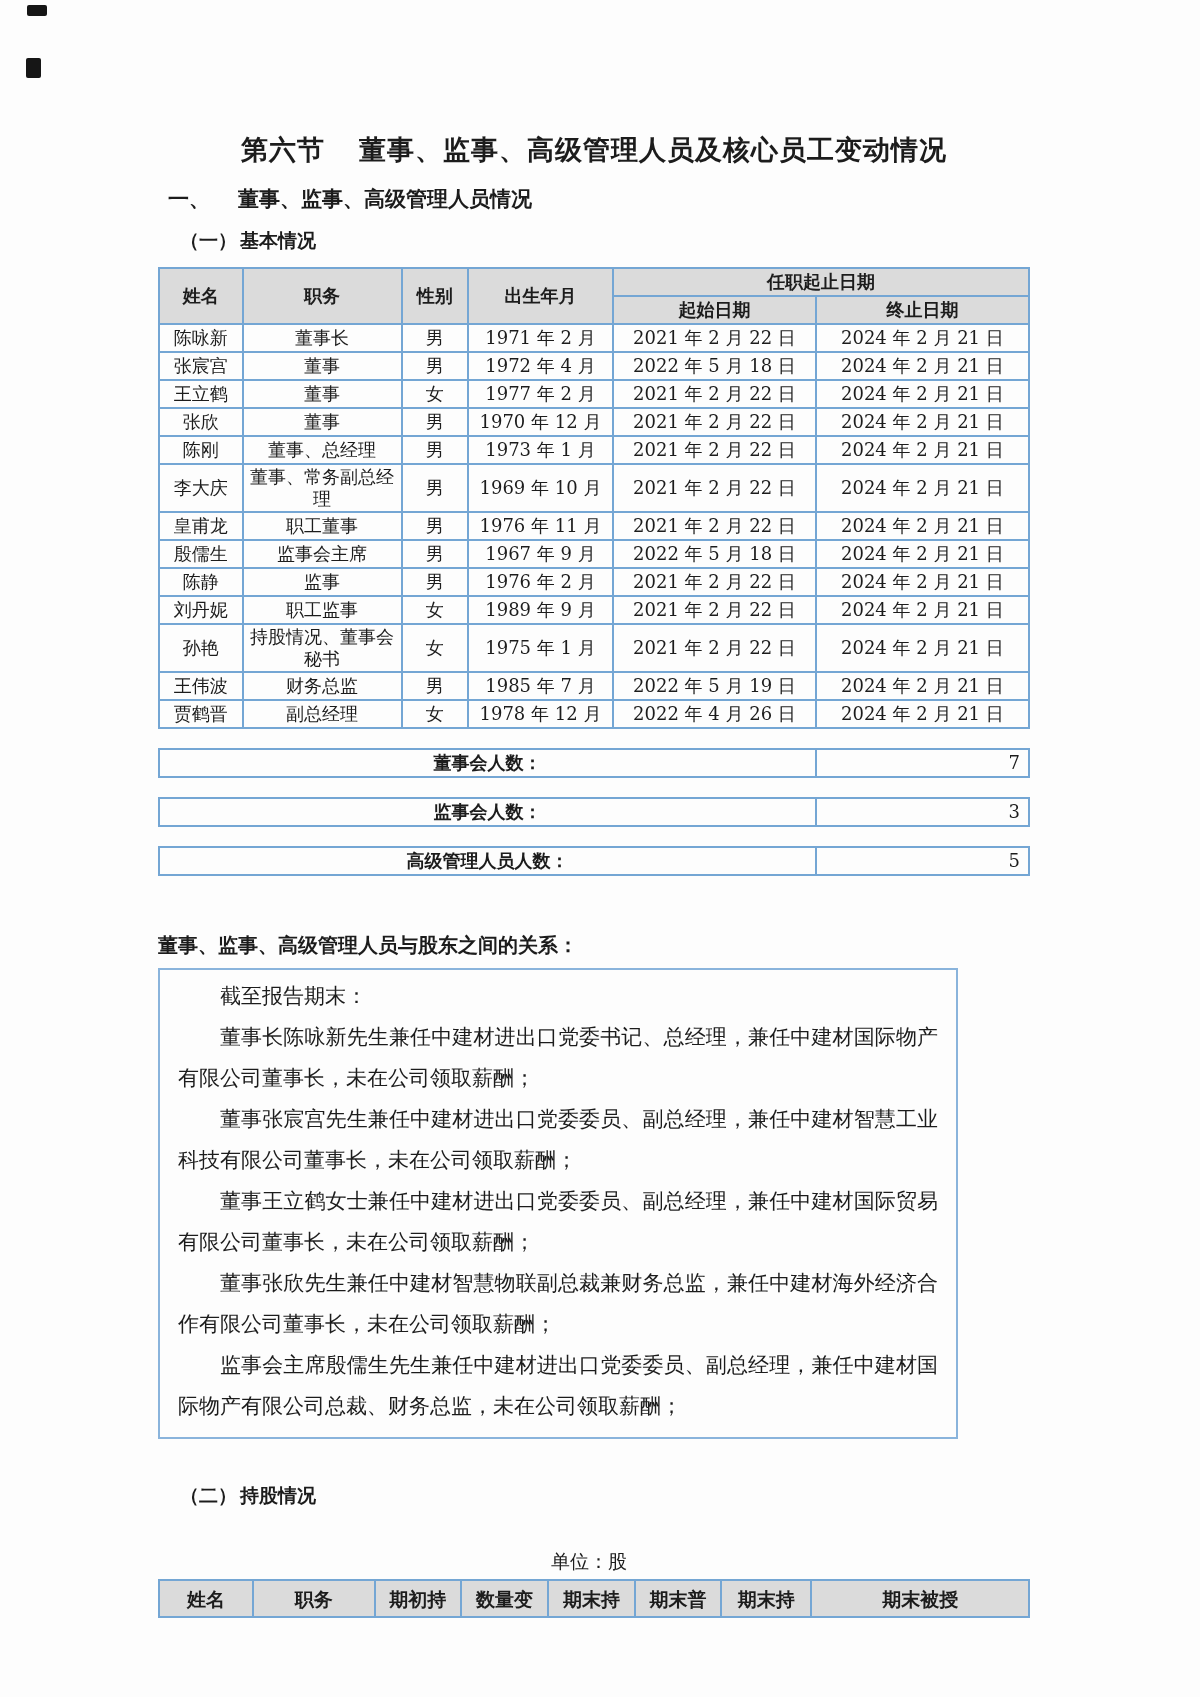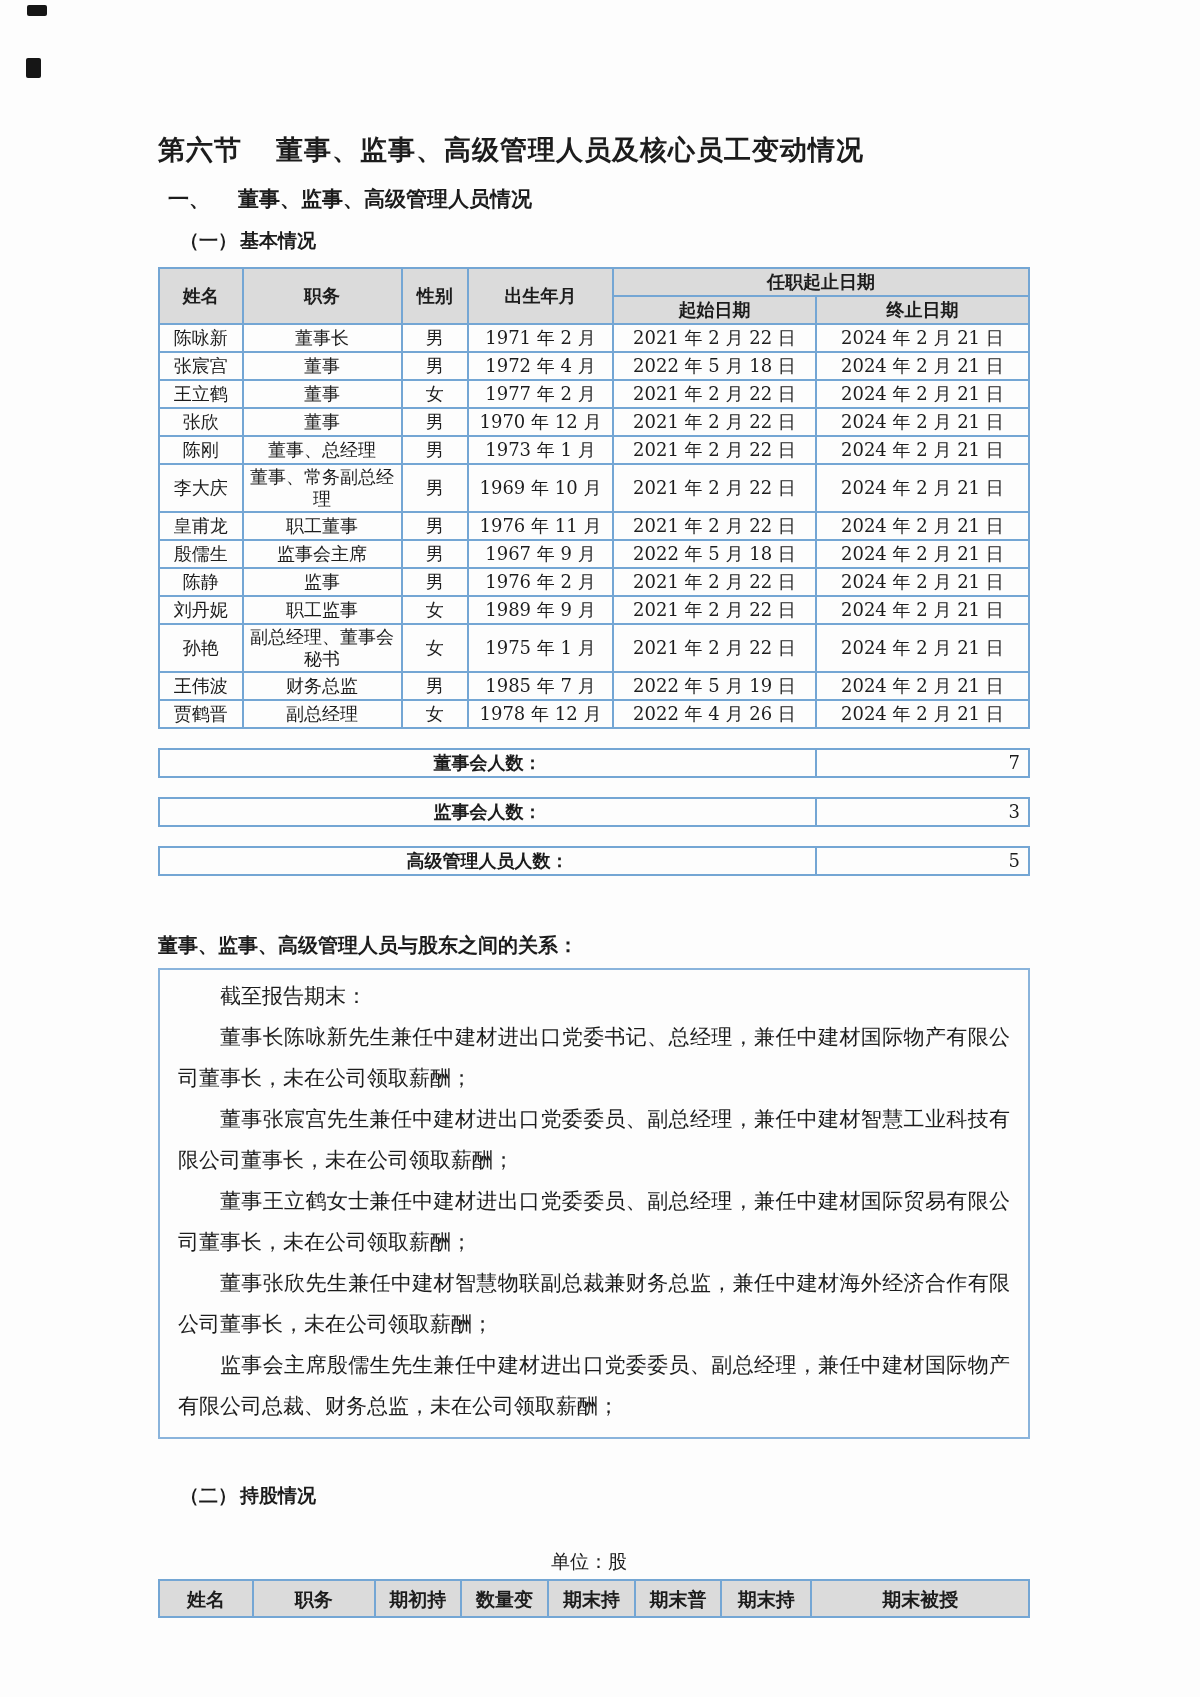--- a/index.html
+++ b/index.html
@@ -13,20 +13,21 @@
   }
   .artifact{position:absolute;background:#161616;}
   .artifact-1{left:27px;top:5px;width:20px;height:11px;border-radius:2px;}
   .artifact-2{left:26px;top:58px;width:15px;height:20px;border-radius:2px;}
 
   .content{
     position:absolute;left:158px;top:0;width:872px;
   }
   .doc-title{
     margin-top:132px;
+    text-align:center;
     font-size:27px;font-weight:bold;
     letter-spacing:1px;
     white-space:nowrap;
   }
   .doc-title .sec-no{margin-right:34px;}
 
   .h-level1{
     margin-top:17px;
     font-size:21px;font-weight:bold;
     display:flex;align-items:baseline;
@@ -59,21 +60,21 @@
 
   .rel-heading{
     margin-top:56px;
     font-size:20px;font-weight:bold;
   }
   .rel-box{
     margin-top:9px;
     border:2px solid #8ab4dc;
     padding:6px 18px 10px 18px;
     box-sizing:border-box;
-    width:872px;
+    width:800px;
   }
   .rel-box p{
     margin:0;
     font-size:21px;
     line-height:41px;
     text-indent:2em;
     text-align:justify;
   }
 
   .h-shareholding{margin-top:44px;}
@@ -206,21 +207,21 @@
         <tr>
           <td>刘丹妮</td>
           <td>职工监事</td>
           <td>女</td>
           <td>1989 年 9 月</td>
           <td>2021 年 2 月 22 日</td>
           <td>2024 年 2 月 21 日</td>
         </tr>
         <tr>
           <td>孙艳</td>
-          <td>副总经理、董事会秘书</td>
+          <td>持股情况、董事会秘书</td>
           <td>女</td>
           <td>1975 年 1 月</td>
           <td>2021 年 2 月 22 日</td>
           <td>2024 年 2 月 21 日</td>
         </tr>
         <tr>
           <td>王伟波</td>
           <td>财务总监</td>
           <td>男</td>
           <td>1985 年 7 月</td>

